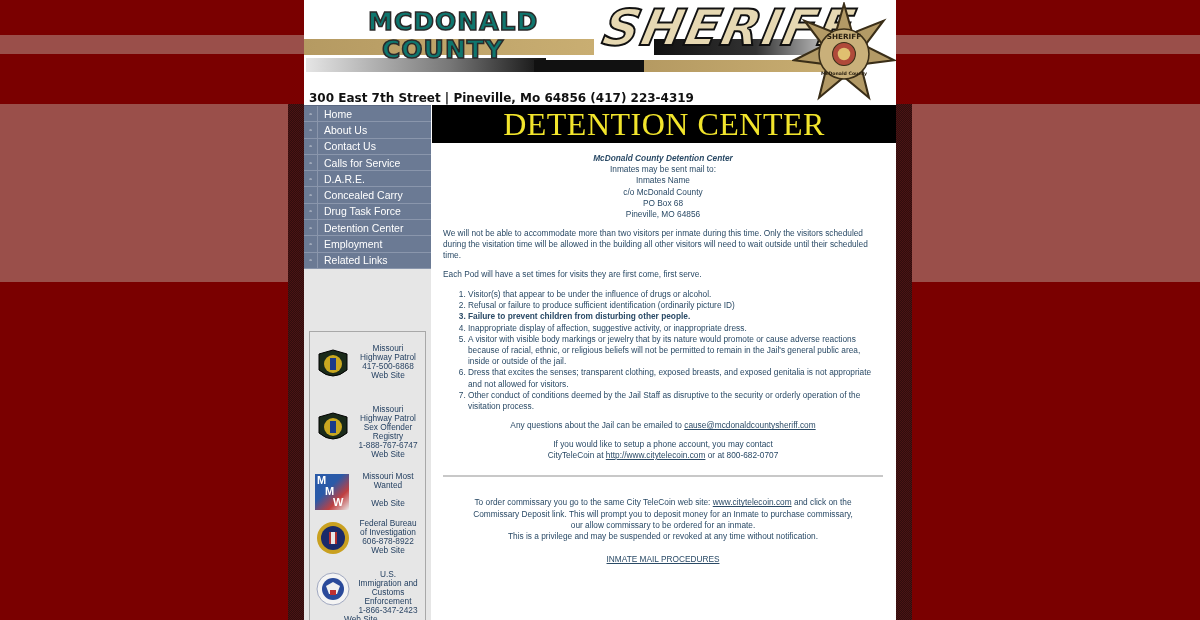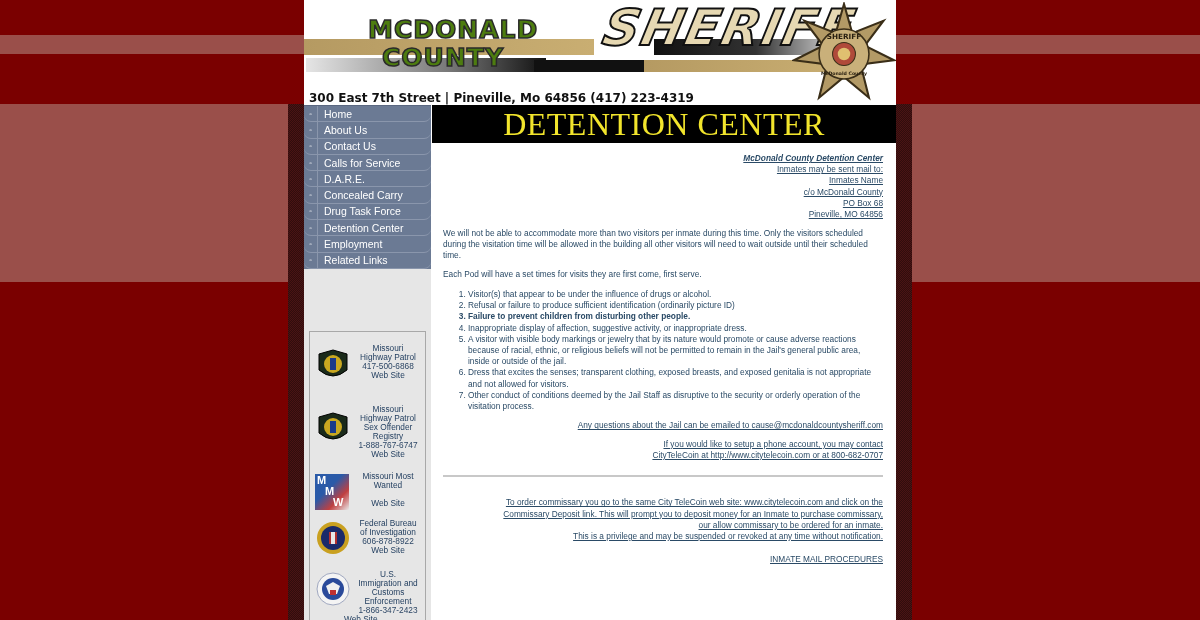--- a/index.html
+++ b/index.html
@@ -28,44 +28,44 @@
       background: #ffffff;
     }
     
     .banner { position: relative; width: 592px; height: 105px; background: #fff; overflow: hidden; }
     .stripe-gold1 { position: absolute; left: 0; top: 39px; width: 290px; height: 16px; background: linear-gradient(90deg,#b59a62,#c9ae72); }
     .stripe-grey { position: absolute; left: 2px; top: 58px; width: 240px; height: 14px; background: linear-gradient(90deg,#e5e5e5,#777 60%,#111); }
     .stripe-black { position: absolute; left: 230px; top: 60px; width: 110px; height: 12px; background: #111; }
     .stripe-dark2 { position: absolute; left: 350px; top: 39px; width: 170px; height: 16px; background: linear-gradient(90deg,#111,#333 60%,#bbb); }
     .stripe-gold2 { position: absolute; left: 340px; top: 60px; width: 200px; height: 12px; background: linear-gradient(90deg,#b59a62,#c9ae72); }
     .logo-county {
-      position: absolute; left: 64px; top: 16px; width: 150px;
+      position: absolute; left: 64px; top: 8px; width: 150px;
       text-align: center; font-family: "DejaVu Sans", sans-serif; font-weight: bold;
-      font-size: 25px; line-height: 28px; color: #4d7c0f;
+      font-size: 25px; line-height: 28px; color: #0f766e;
       -webkit-text-stroke: 1.5px #2a2a2a; letter-spacing: 1px;
     }
     .logo-sheriff {
       position: absolute; left: 300px; top: 0px;
       font-family: "DejaVu Sans", sans-serif; font-weight: bold; font-style: italic;
       font-size: 50px; line-height: 56px; color: #e6d8b2;
       -webkit-text-stroke: 2px #111; letter-spacing: 2px;
       transform: skewX(-12deg);
     }
     .badge-star { position: absolute; left: 488px; top: 2px; width: 104px; height: 104px; }
     .address {
       position: absolute; left: 5px; top: 91px;
       font-family: "DejaVu Sans", sans-serif; font-weight: bold; font-size: 12px; color: #111;
     }
     
     .layout { display: flex; width: 592px; height: 515px; }
     .sidebar { width: 127px; background: #e6e6e6; position: relative; }
     .nav { width: 127px; background: #6b7a94; border-top: 1px solid #5a6780; }
     .nav-item {
       display: flex; align-items: center; height: 16.3px;
-      border-bottom: 1px solid #8a96ac; cursor: pointer; border-radius: 7px;
+      border-bottom: 1px solid #8a96ac; cursor: pointer;
     }
     .nav-bullet {
       width: 14px; height: 100%; display: flex; align-items: center; justify-content: center;
       border-right: 1px solid #8a96ac; color: #fff; font-size: 6px;
     }
     .nav-label { padding-left: 6px; color: #ffffff; font-size: 10.5px; }
     .partners {
       position: absolute; left: 5px; top: 226px; width: 117px; height: 300px;
       border: 1px solid #a8a8a8; background: #e6e6e6;
     }
@@ -80,21 +80,21 @@
     .partner-link { color: #1d3a5c; cursor: pointer; }
     .content { width: 465px; position: relative; }
     .content-header {
       height: 38px; background: #000; display: flex; align-items: center; justify-content: center;
       margin-left: 1px;
     }
     .content-header span {
       font-family: "Liberation Serif", serif; font-size: 32px; color: #f2e52c; letter-spacing: 0.5px;
     }
     .content-body { padding: 10px 13px 0 12px; color: #2a4a66; font-size: 8.3px; line-height: 11.2px; }
-    .center { text-align: right; text-decoration: underline; }
+    .center { text-align: center; }
     .content-body p { margin-bottom: 7.5px; }
     .bold { font-weight: bold; }
     .ital-bold { font-weight: bold; font-style: italic; }
     ol.rules { margin: 9px 0 8px 25px; }
     ol.rules li { margin-bottom: 0; }
     a.link { color: #2a4a66; text-decoration: underline; cursor: pointer; }
     hr.rule { border: none; border-top: 2px solid #c8c8c8; margin: 14px 0 20px 0; }
     .u { text-decoration: underline; }
   </style>
 </head>

